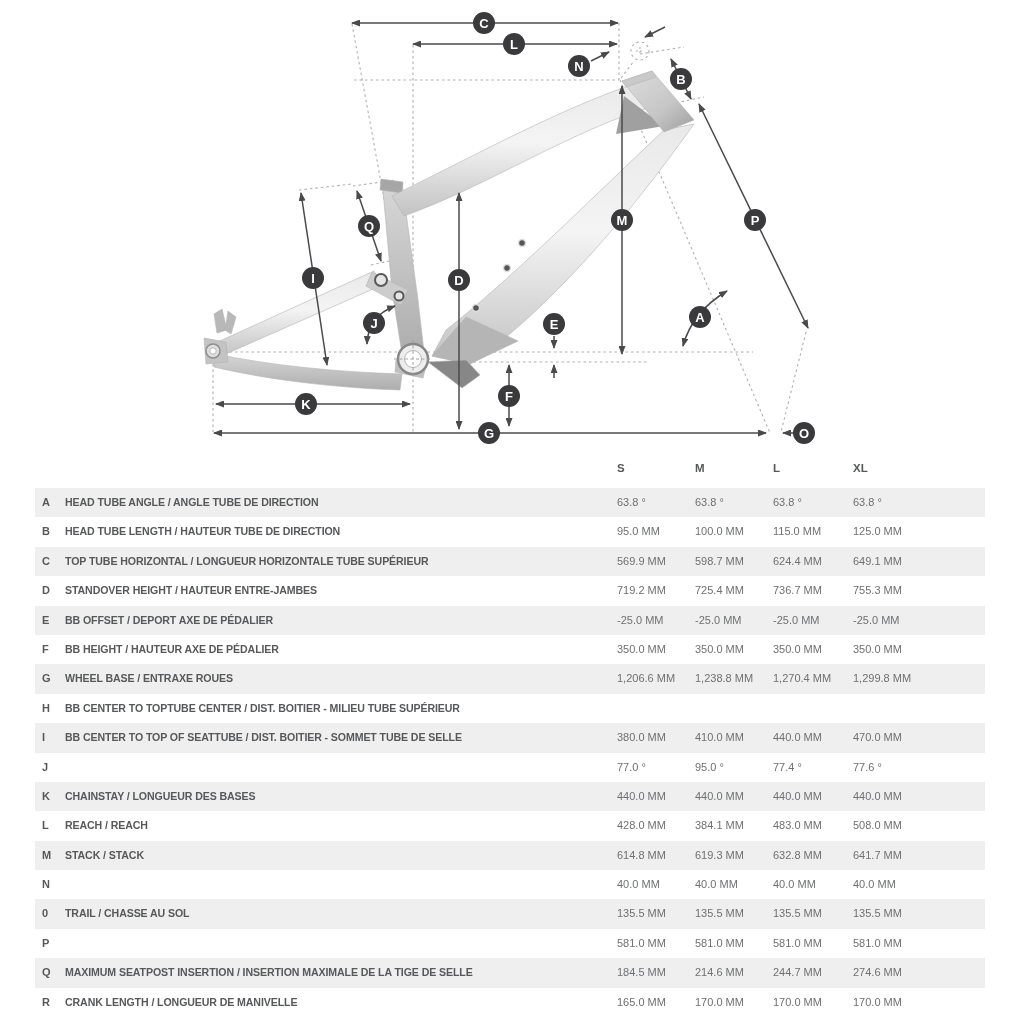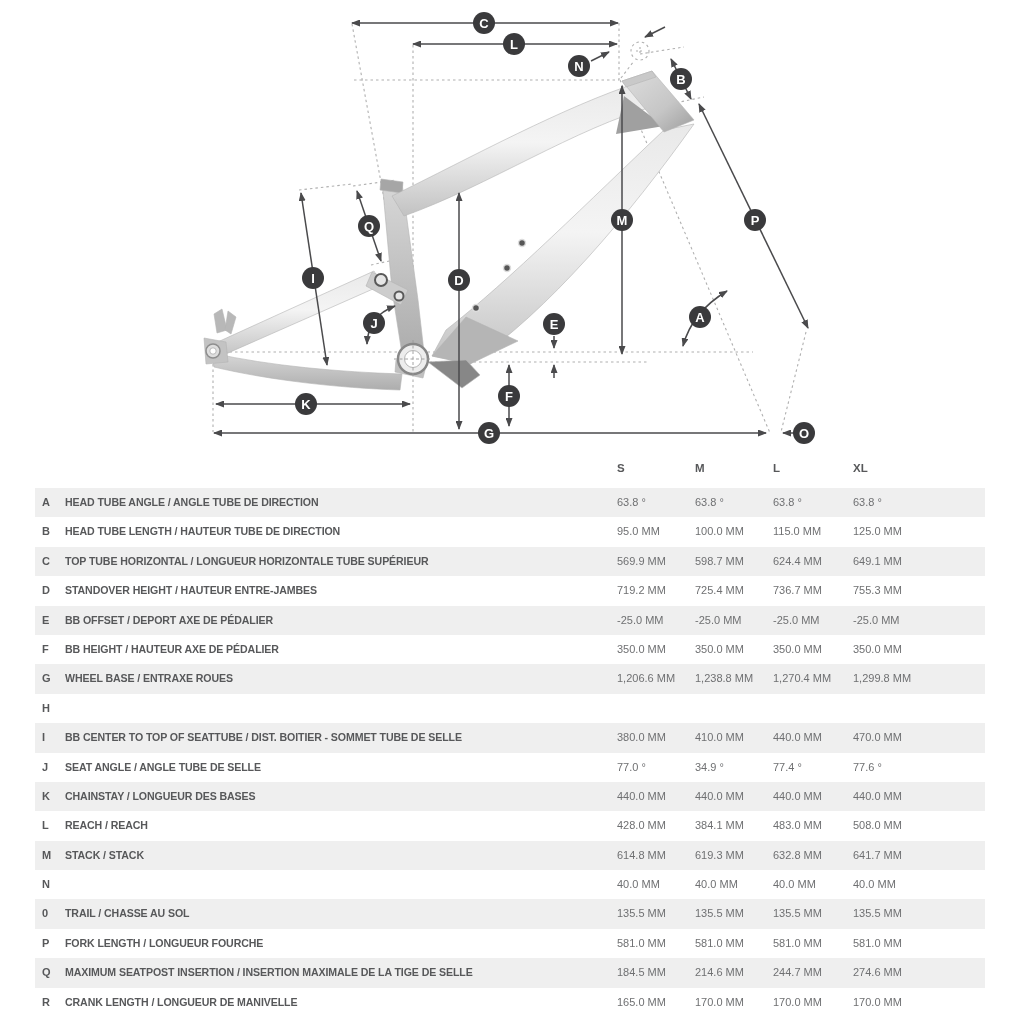--- a/index.html
+++ b/index.html
@@ -244,38 +244,38 @@
       <div class="geo-row stripe">
         <span class="row-letter">G</span>
         <span class="row-label">WHEEL BASE / ENTRAXE ROUES</span>
         <span class="row-val c0">1,206.6 MM</span>
         <span class="row-val c1">1,238.8 MM</span>
         <span class="row-val c2">1,270.4 MM</span>
         <span class="row-val c3">1,299.8 MM</span>
       </div>
       <div class="geo-row">
         <span class="row-letter">H</span>
+        <span class="row-label">BB CENTER TO TOPTUBE CENTER / DIST. BOITIER - MILIEU TUBE SUPÉRIEUR</span>
         <span class="row-val c0"></span>
         <span class="row-val c1"></span>
         <span class="row-val c2"></span>
         <span class="row-val c3"></span>
       </div>
       <div class="geo-row stripe">
         <span class="row-letter">I</span>
         <span class="row-label">BB CENTER TO TOP OF SEATTUBE / DIST. BOITIER - SOMMET TUBE DE SELLE</span>
         <span class="row-val c0">380.0 MM</span>
         <span class="row-val c1">410.0 MM</span>
         <span class="row-val c2">440.0 MM</span>
         <span class="row-val c3">470.0 MM</span>
       </div>
       <div class="geo-row">
         <span class="row-letter">J</span>
-        <span class="row-label">SEAT ANGLE / ANGLE TUBE DE SELLE</span>
         <span class="row-val c0">77.0 °</span>
-        <span class="row-val c1">34.9 °</span>
+        <span class="row-val c1">95.0 °</span>
         <span class="row-val c2">77.4 °</span>
         <span class="row-val c3">77.6 °</span>
       </div>
       <div class="geo-row stripe">
         <span class="row-letter">K</span>
         <span class="row-label">CHAINSTAY / LONGUEUR DES BASES</span>
         <span class="row-val c0">440.0 MM</span>
         <span class="row-val c1">440.0 MM</span>
         <span class="row-val c2">440.0 MM</span>
         <span class="row-val c3">440.0 MM</span>
@@ -306,21 +306,20 @@
       <div class="geo-row stripe">
         <span class="row-letter">0</span>
         <span class="row-label">TRAIL / CHASSE AU SOL</span>
         <span class="row-val c0">135.5 MM</span>
         <span class="row-val c1">135.5 MM</span>
         <span class="row-val c2">135.5 MM</span>
         <span class="row-val c3">135.5 MM</span>
       </div>
       <div class="geo-row">
         <span class="row-letter">P</span>
-        <span class="row-label">FORK LENGTH / LONGUEUR FOURCHE</span>
         <span class="row-val c0">581.0 MM</span>
         <span class="row-val c1">581.0 MM</span>
         <span class="row-val c2">581.0 MM</span>
         <span class="row-val c3">581.0 MM</span>
       </div>
       <div class="geo-row stripe">
         <span class="row-letter">Q</span>
         <span class="row-label">MAXIMUM SEATPOST INSERTION / INSERTION MAXIMALE DE LA TIGE DE SELLE</span>
         <span class="row-val c0">184.5 MM</span>
         <span class="row-val c1">214.6 MM</span>

